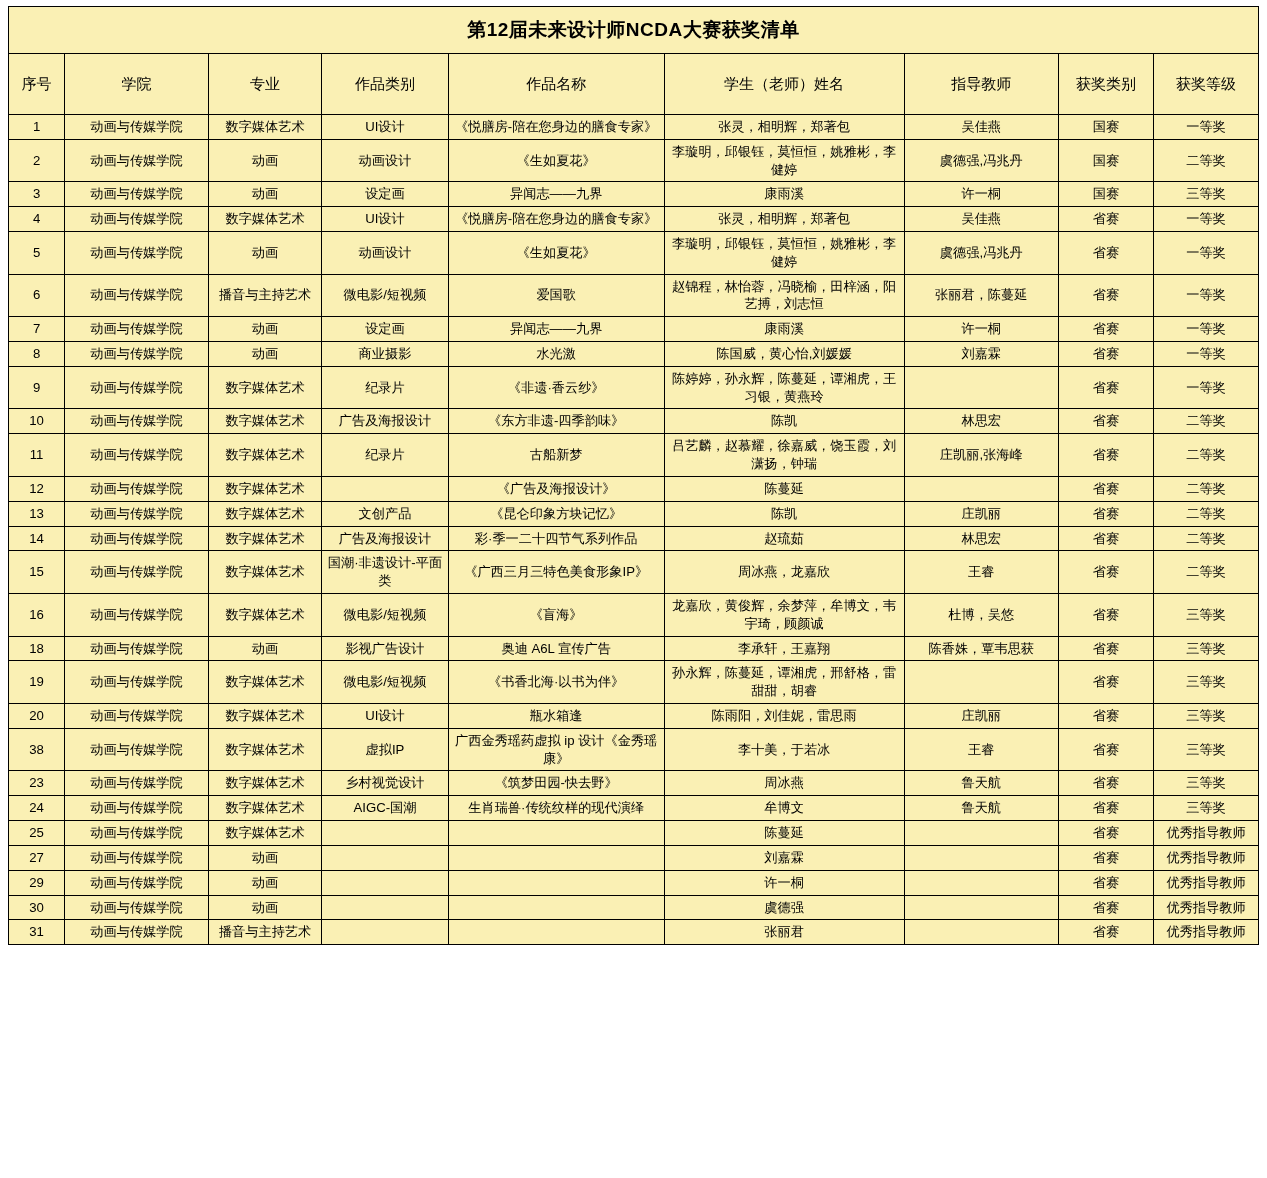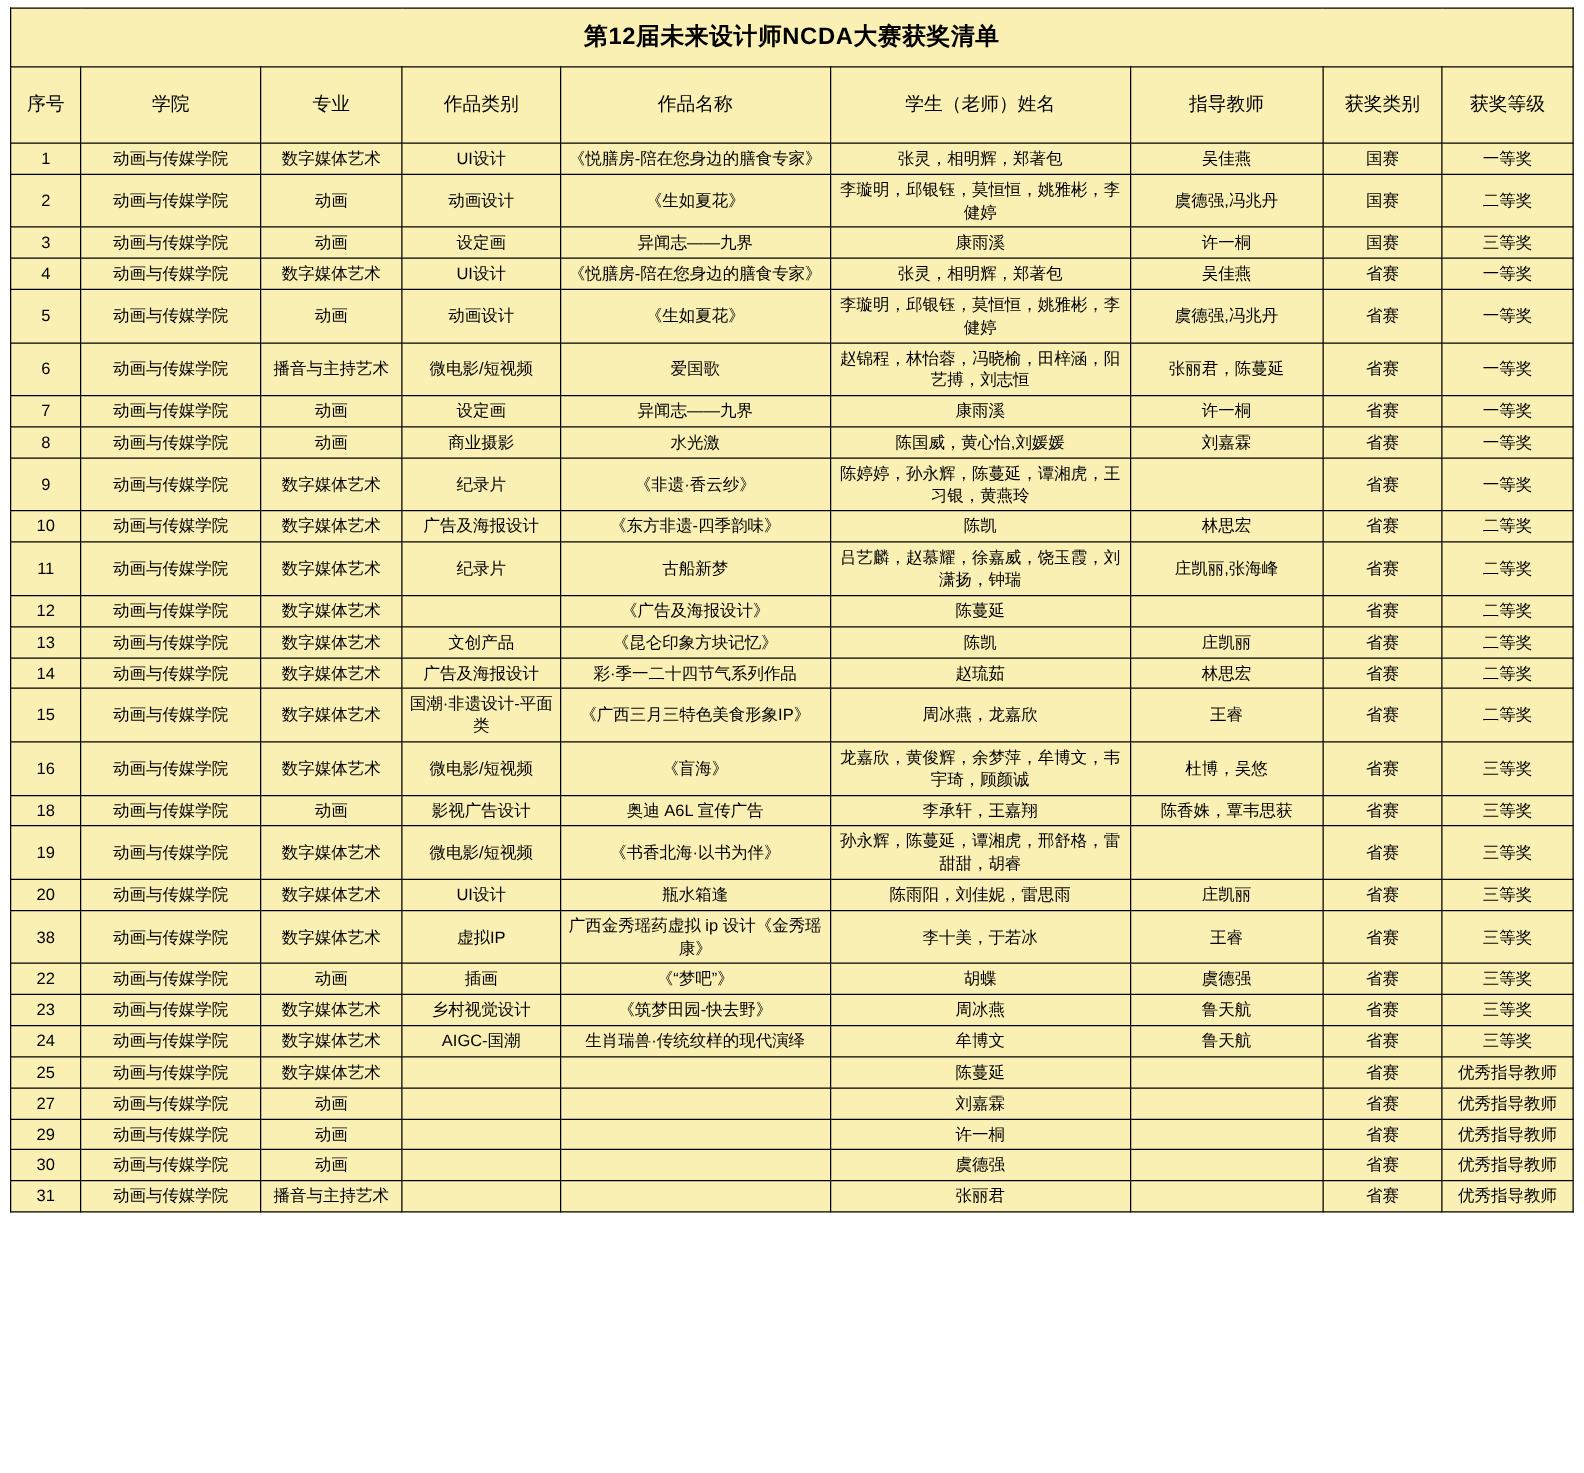--- a/index.html
+++ b/index.html
@@ -308,31 +308,20 @@
         <td>动画与传媒学院</td>
         <td>数字媒体艺术</td>
         <td>虚拟IP</td>
         <td>广西金秀瑶药虚拟 ip 设计《金秀瑶康》</td>
         <td>李十美，于若冰</td>
         <td>王睿</td>
         <td>省赛</td>
         <td>三等奖</td>
       </tr>
       <tr class="data-row">
-        <td>22</td>
-        <td>动画与传媒学院</td>
-        <td>动画</td>
-        <td>插画</td>
-        <td>《“梦吧”》</td>
-        <td>胡蝶</td>
-        <td>虞德强</td>
-        <td>省赛</td>
-        <td>三等奖</td>
-      </tr>
-      <tr class="data-row">
         <td>23</td>
         <td>动画与传媒学院</td>
         <td>数字媒体艺术</td>
         <td>乡村视觉设计</td>
         <td>《筑梦田园-快去野》</td>
         <td>周冰燕</td>
         <td>鲁天航</td>
         <td>省赛</td>
         <td>三等奖</td>
       </tr>

